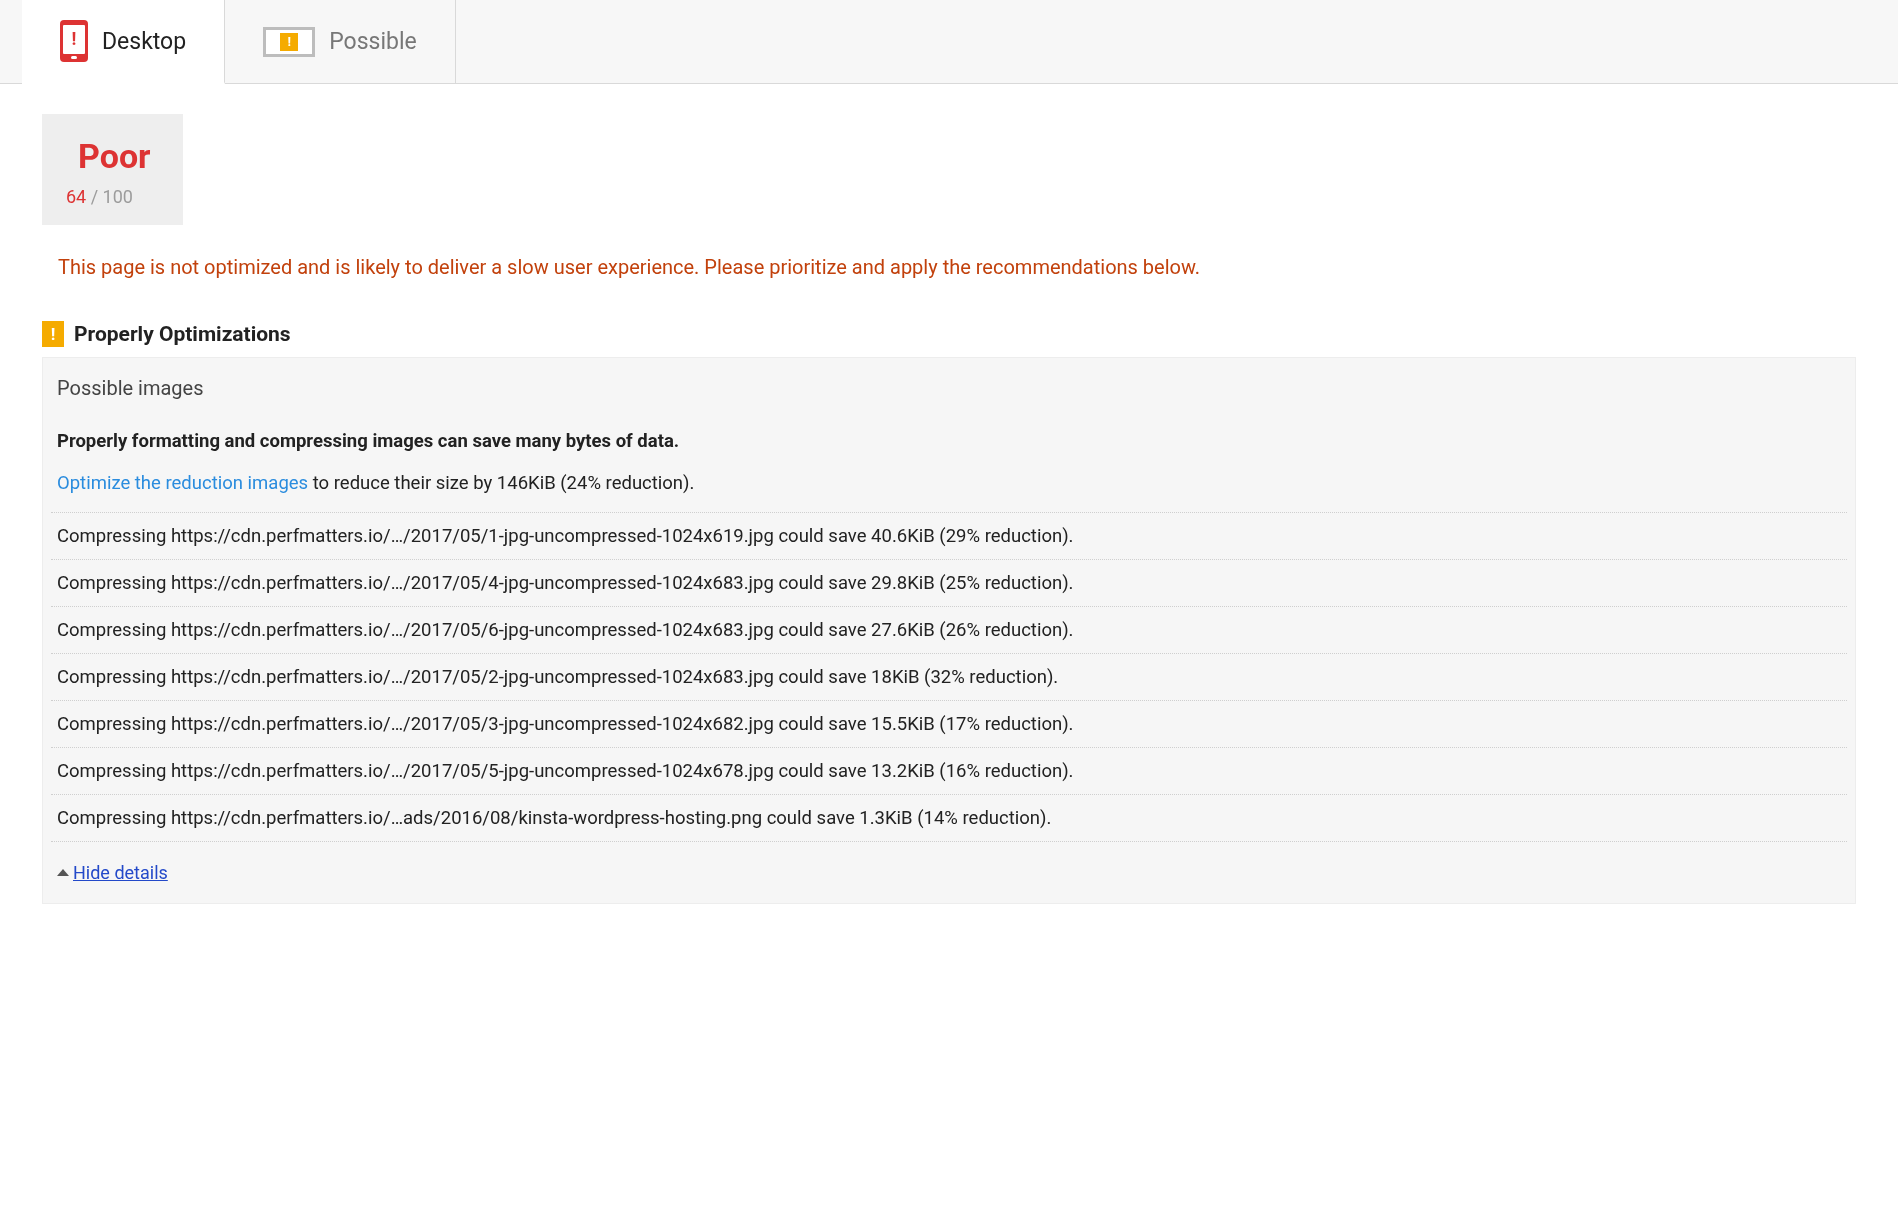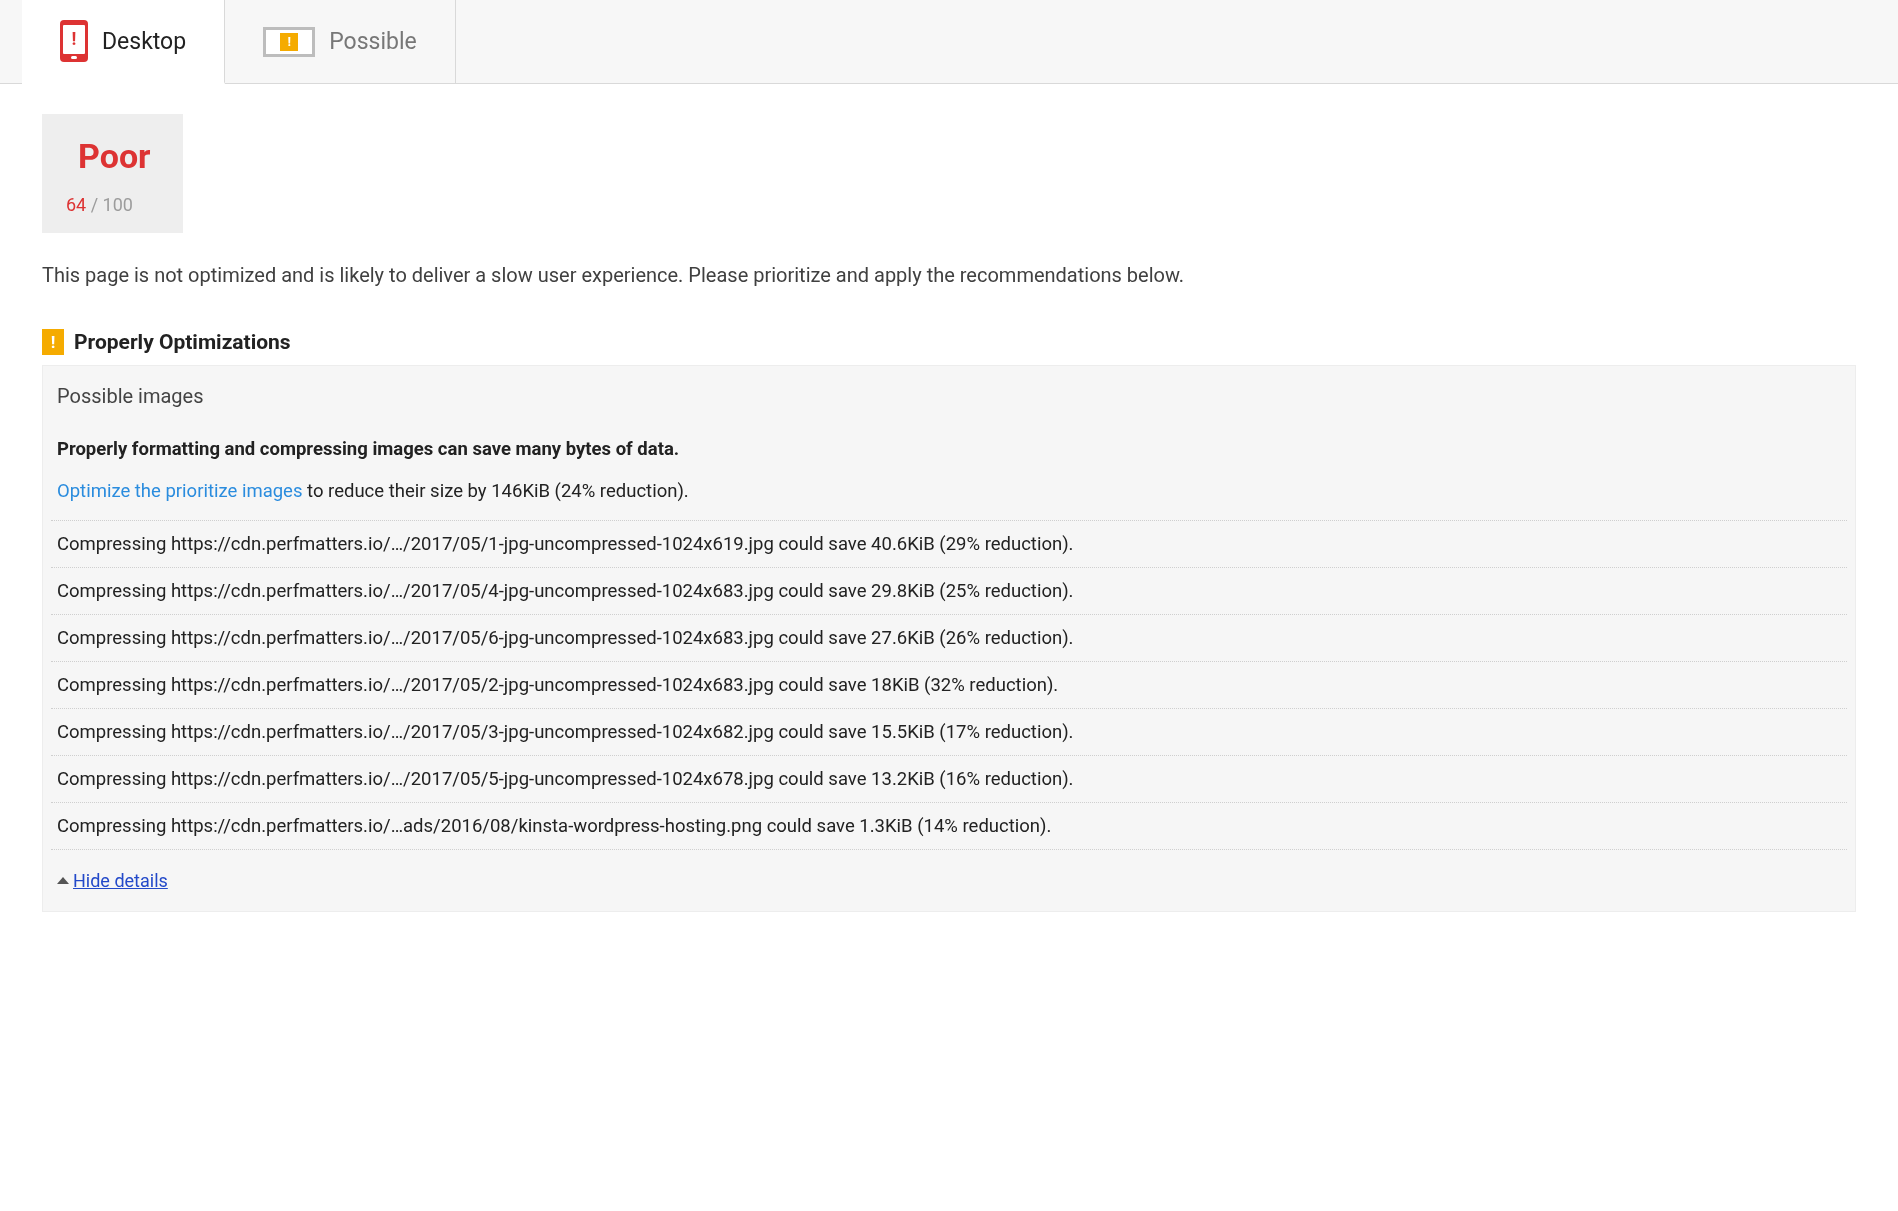--- a/index.html
+++ b/index.html
@@ -56,24 +56,24 @@
   }
   .content { padding: 30px 42px; }
   .score-box {
     display:inline-block;
     background:#eee;
     padding: 22px 32px 18px 24px;
   }
   .score-label{
     color:#d33; font-size:34px; font-weight:700;margin-left:12px;
   }
-  .score-line{ margin-top:18px; font-size:18px;}
+  .score-line{ margin-top:10px; font-size:18px;}
   .score-num{ color:#d33; }
   .score-den{ color:#9c9c9c; }
-  .summary{ margin-top:30px; font-size:20px; color:#404040; }
+  .summary{ margin-top:30px; font-size:20px; color:#c2410c;margin-left:16px; }
   .section-title{
     display:flex; align-items:center; gap:10px; margin-top:42px; font-size:21px; font-weight:700;
   }
   .section-title .badge-warn{
     width:22px; height:26px; background:#f5ab00; color:#fff; display:flex; align-items:center; justify-content:center; font-weight:bold; font-size:17px;
   }
   .panel{
     margin-top:10px; background:#f6f6f6; border:1px solid #ededed; padding:18px 0 20px 0;
   }
   .panel-heading{ font-size:20px; color:#444; padding:0 14px 12px 14px;}
@@ -125,21 +125,21 @@
 
   <div class="section-title">
     <span class="badge-warn">!</span>
     <span>Properly Optimizations</span>
   </div>
 
   <div class="panel">
     <div class="panel-heading">Possible images</div>
     <div class="panel-strong">Properly formatting and compressing images can save many bytes of data.</div>
     <div class="opt-line">
-      <a href="#">Optimize the prioritize images</a><span> to reduce their size by 146KiB (24% reduction).</span>
+      <a href="#">Optimize the reduction images</a><span> to reduce their size by 146KiB (24% reduction).</span>
     </div>
     <div class="rows" id="rows-container">
         <div class="row">Compressing https://cdn.perfmatters.io/…/2017/05/1-jpg-uncompressed-1024x619.jpg could save 40.6KiB (29% reduction).</div>
         <div class="row">Compressing https://cdn.perfmatters.io/…/2017/05/4-jpg-uncompressed-1024x683.jpg could save 29.8KiB (25% reduction).</div>
         <div class="row">Compressing https://cdn.perfmatters.io/…/2017/05/6-jpg-uncompressed-1024x683.jpg could save 27.6KiB (26% reduction).</div>
         <div class="row">Compressing https://cdn.perfmatters.io/…/2017/05/2-jpg-uncompressed-1024x683.jpg could save 18KiB (32% reduction).</div>
         <div class="row">Compressing https://cdn.perfmatters.io/…/2017/05/3-jpg-uncompressed-1024x682.jpg could save 15.5KiB (17% reduction).</div>
         <div class="row">Compressing https://cdn.perfmatters.io/…/2017/05/5-jpg-uncompressed-1024x678.jpg could save 13.2KiB (16% reduction).</div>
         <div class="row">Compressing https://cdn.perfmatters.io/…ads/2016/08/kinsta-wordpress-hosting.png could save 1.3KiB (14% reduction).</div>
       </div>

